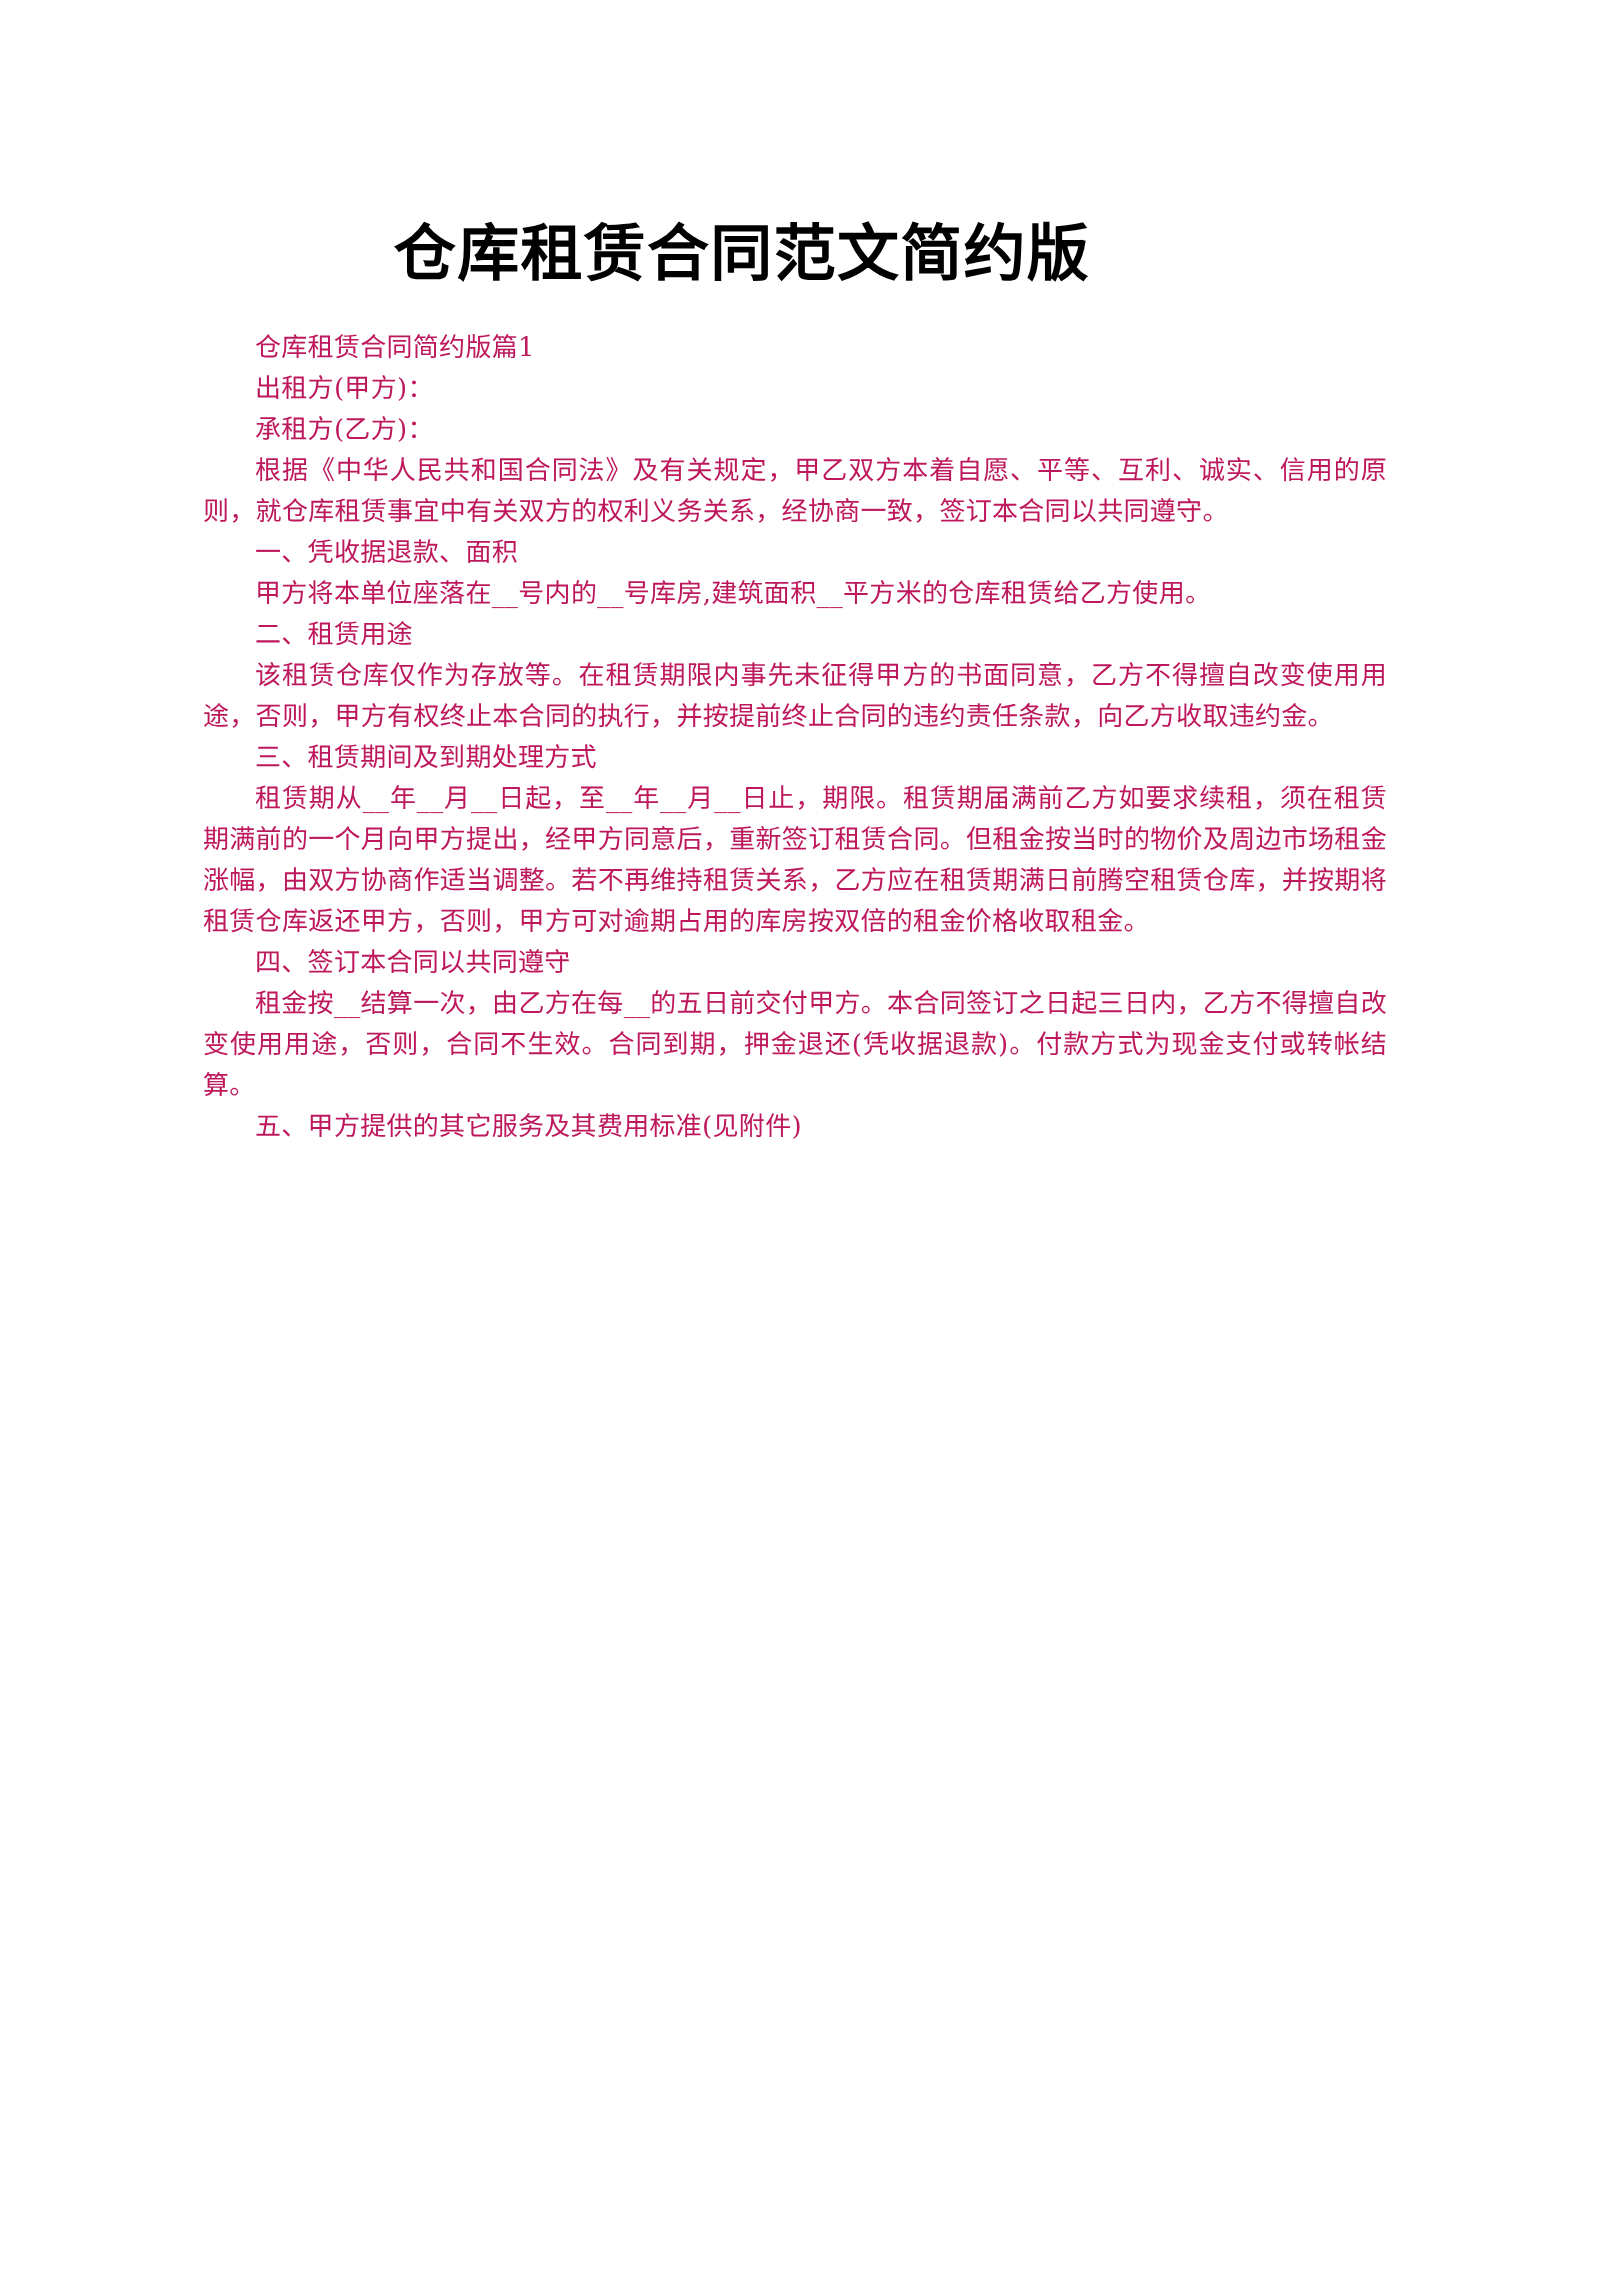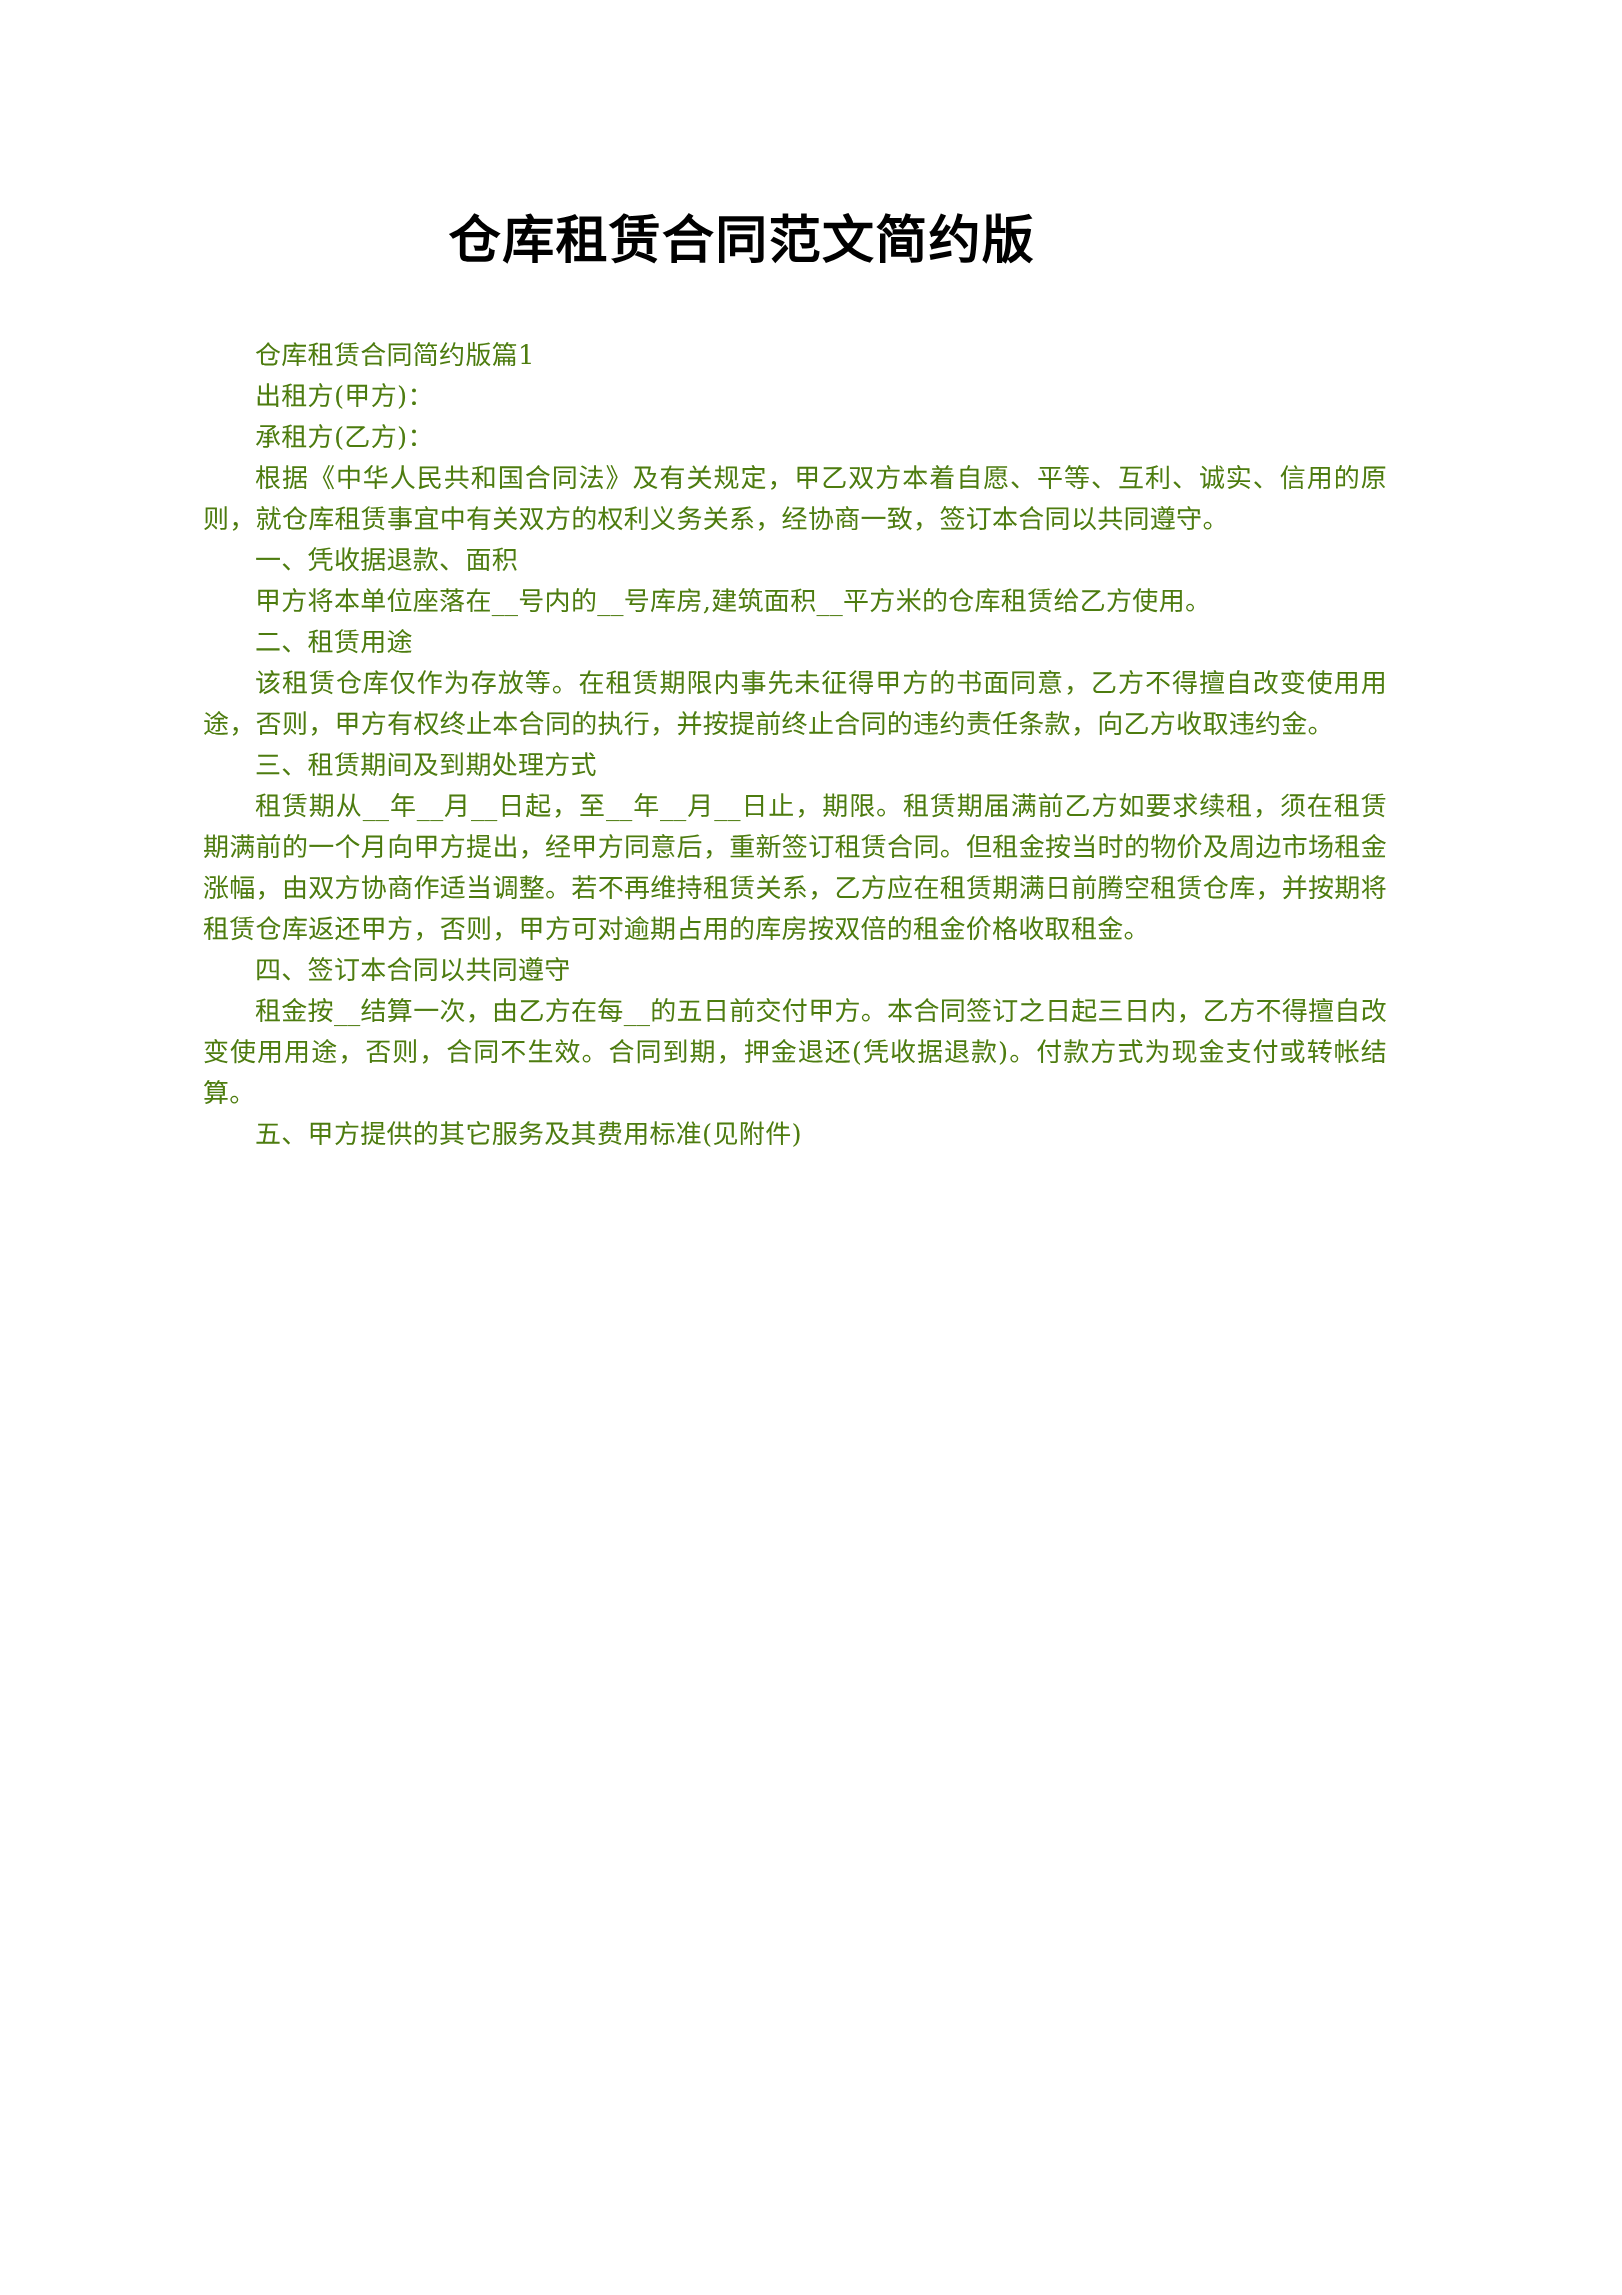--- a/index.html
+++ b/index.html
@@ -20,44 +20,44 @@
 
   
   .doc-title {
     position: absolute;
     left: 0;
     top: 175px;
     width: 1484px;
     text-align: center;
     font-family: "DejaVu Sans", "Liberation Sans", sans-serif;
     font-weight: 700;
-    font-size: 52px;
+    font-size: 62px;
     line-height: 1.18;
     color: #000000;
     letter-spacing: 1.3px;
     white-space: nowrap;
   }
 
   
   .body-block {
     position: absolute;
     left: 203px;
     top: 327px;
     width: 1184px;
   }
 
   .para {
     font-family: "DejaVu Serif", "Liberation Serif", serif;
     font-size: 26px;
     line-height: 41px;
-    color: #4d7c0f;
+    color: #be185d;
     text-align: justify;
     text-justify: inter-character;
     text-indent: 52px;
-    margin: 8px 0 0 0;
+    margin: 0 0 0 0;
     word-break: break-all;
     letter-spacing: 0.3px;
   }
 
   
   .para + .para {
     margin-top: 0;
   }
 </style>
 </head>

